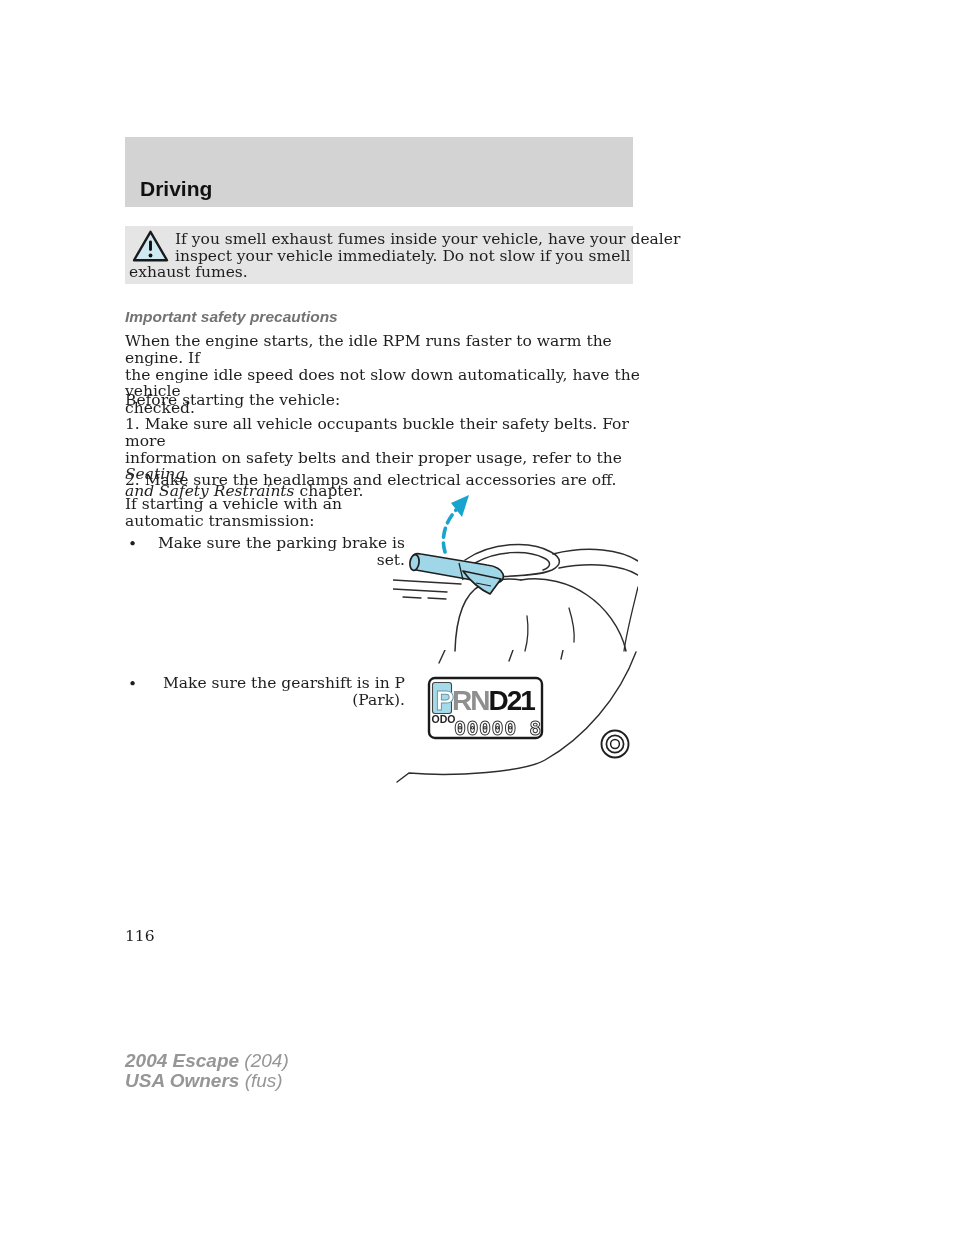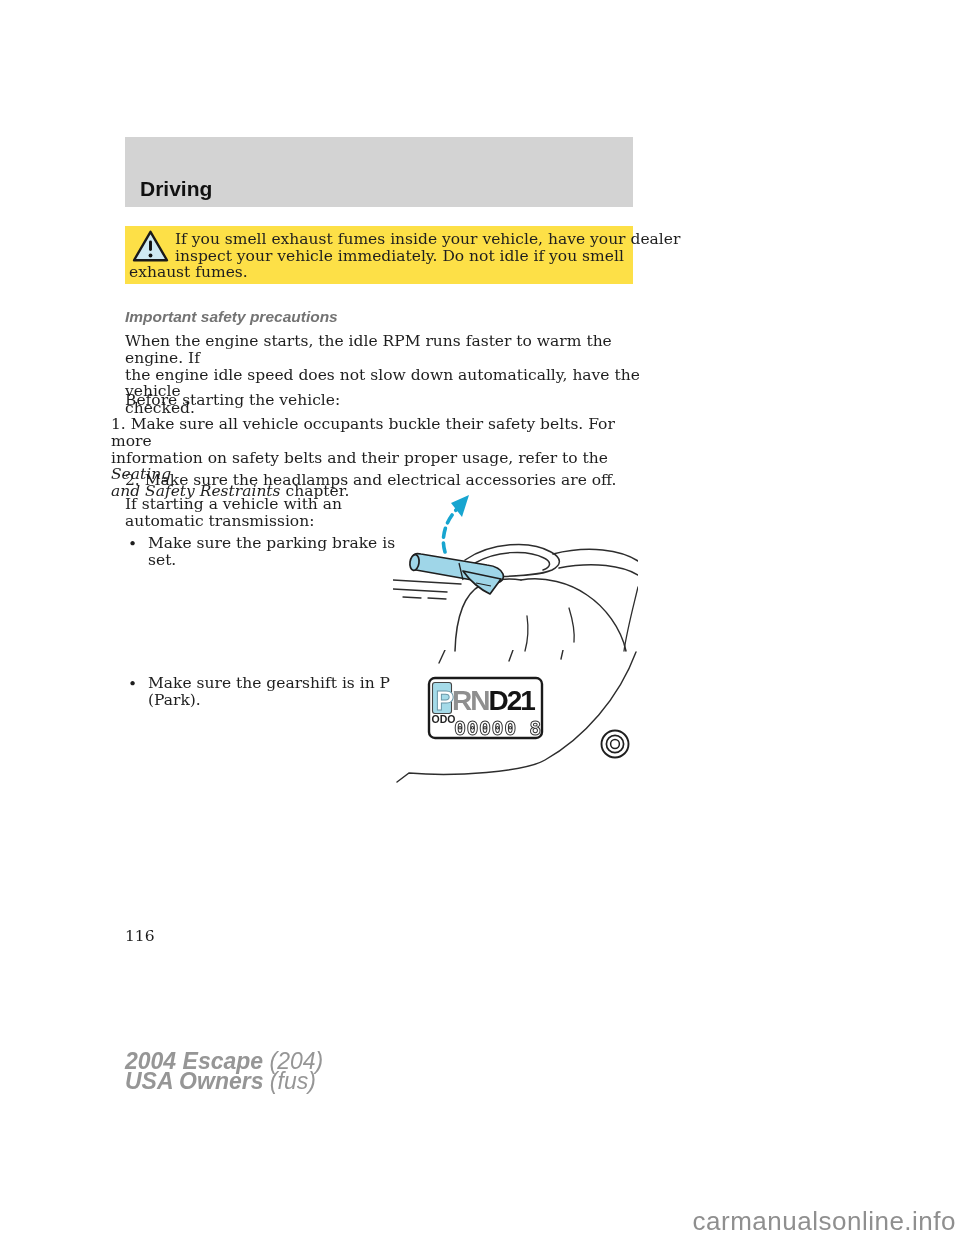--- a/index.html
+++ b/index.html
@@ -11,55 +11,55 @@
 
   
   .chapter-bar { left:125px; top:137px; width:508px; height:70px; background:#d3d3d3; }
   .chapter-title {
     position:absolute; left:15px; bottom:6px;
     font-family:"Liberation Sans", sans-serif; font-weight:bold;
     font-size:21px; color:#111;
   }
 
   
-  .warning-box { left:125px; top:226px; width:508px; height:58px; background:#fde047; }
+  .warning-box { left:125px; top:226px; width:508px; height:58px; background:#e5e5e5; }
   .warning-icon { position:absolute; left:7px; top:4px; width:37px; height:33px; }
   .warn-line { position:absolute; font-size:15.5px; line-height:16.5px; white-space:nowrap; }
   .warn-l1 { left:50px; top:5px; }
   .warn-l2 { left:50px; top:21.5px; }
   .warn-l3 { left:4px;  top:38px; }
 
   .body-text { font-size:15.5px; line-height:16.8px; white-space:pre-line; width:520px; }
   .section-heading {
     left:125px; top:308px;
     font-family:"Liberation Sans", sans-serif; font-weight:bold; font-style:italic;
     font-size:15.5px; color:#737373;
   }
   .p1 { left:125px; top:333px; }
   .p2 { left:125px; top:392px; }
-  .list1 { left:111px; top:416px; }
+  .list1 { left:125px; top:416px; }
   .list2 { left:125px; top:472px; }
   .auto-intro { left:125px; top:496px; width:280px; }
   .ital { font-style:italic; }
 
   .bullet-item { width:280px; }
   .bullet1 { left:125px; top:535px; }
   .bullet2 { left:125px; top:675px; }
   .bullet-glyph { position:absolute; left:3px; top:0; font-size:15.5px; }
-  .bullet-text { display:block; margin-left:23px; font-size:15.5px; line-height:16.8px; white-space:pre-line; }
+  .bullet-text { display:block; margin-left:23px; font-size:15.5px; line-height:16.8px; white-space:pre-line;text-align:right; }
 
   .illus1 { left:393px; top:490px; width:245px; height:162px; }
   .illus2 { left:393px; top:650px; width:245px; height:140px; }
 
   .page-number { left:125px; top:927px; font-size:15.5px; }
 
   .doc-footer {
     left:125px; top:1051px;
     font-family:"Liberation Sans", sans-serif; font-style:italic;
-    font-size:23px; line-height:20px; color:#969696; white-space:nowrap;
+    font-size:19px; line-height:20px; color:#969696; white-space:nowrap;
   }
   .doc-footer .b { font-weight:bold; }
 
   .watermark {
     right:4px; top:1206px;
     font-family:"Liberation Sans", sans-serif; font-size:26px; color:#8f8f8f;
     letter-spacing:0.5px;
   }
 </style>
 </head>
@@ -71,21 +71,21 @@
     <span class="chapter-title">Driving</span>
   </div>
 
   <div class="abs warning-box">
     <svg class="warning-icon" viewBox="0 0 40 36">
       <polygon points="20,2 38,33 2,33" fill="#cfe9f2" stroke="#1a1a1a" stroke-width="2.6" stroke-linejoin="round"></polygon>
       <rect x="18.4" y="11.5" width="3.2" height="11.5" rx="1.6" fill="#111"></rect>
       <circle cx="20" cy="27.8" r="2.1" fill="#111"></circle>
     </svg>
     <div class="warn-line warn-l1">If you smell exhaust fumes inside your vehicle, have your dealer</div>
-    <div class="warn-line warn-l2">inspect your vehicle immediately. Do not idle if you smell</div>
+    <div class="warn-line warn-l2">inspect your vehicle immediately. Do not slow if you smell</div>
     <div class="warn-line warn-l3">exhaust fumes.</div>
   </div>
 
   <div class="abs section-heading">Important safety precautions</div>
 
   <div class="abs body-text p1">When the engine starts, the idle RPM runs faster to warm the engine. If
 the engine idle speed does not slow down automatically, have the vehicle
 checked.</div>
   <div class="abs body-text p2">Before starting the vehicle:</div>
 
@@ -167,15 +167,14 @@
     <text x="61" y="84.5" font-family="DejaVu Sans Mono, monospace" font-size="20" font-weight="bold" fill="none" stroke="#333" stroke-width="1" letter-spacing="0.5">00000 8</text>
   </svg>
 
   <div class="abs page-number">116</div>
 
   <div class="abs doc-footer">
     <div><span class="b">2004 Escape</span><span> (204)</span></div>
     <div><span class="b">USA Owners</span><span> (fus)</span></div>
   </div>
 
-  <div class="abs watermark">carmanualsonline.info</div>
 
 </div>
 
 </body></html>

